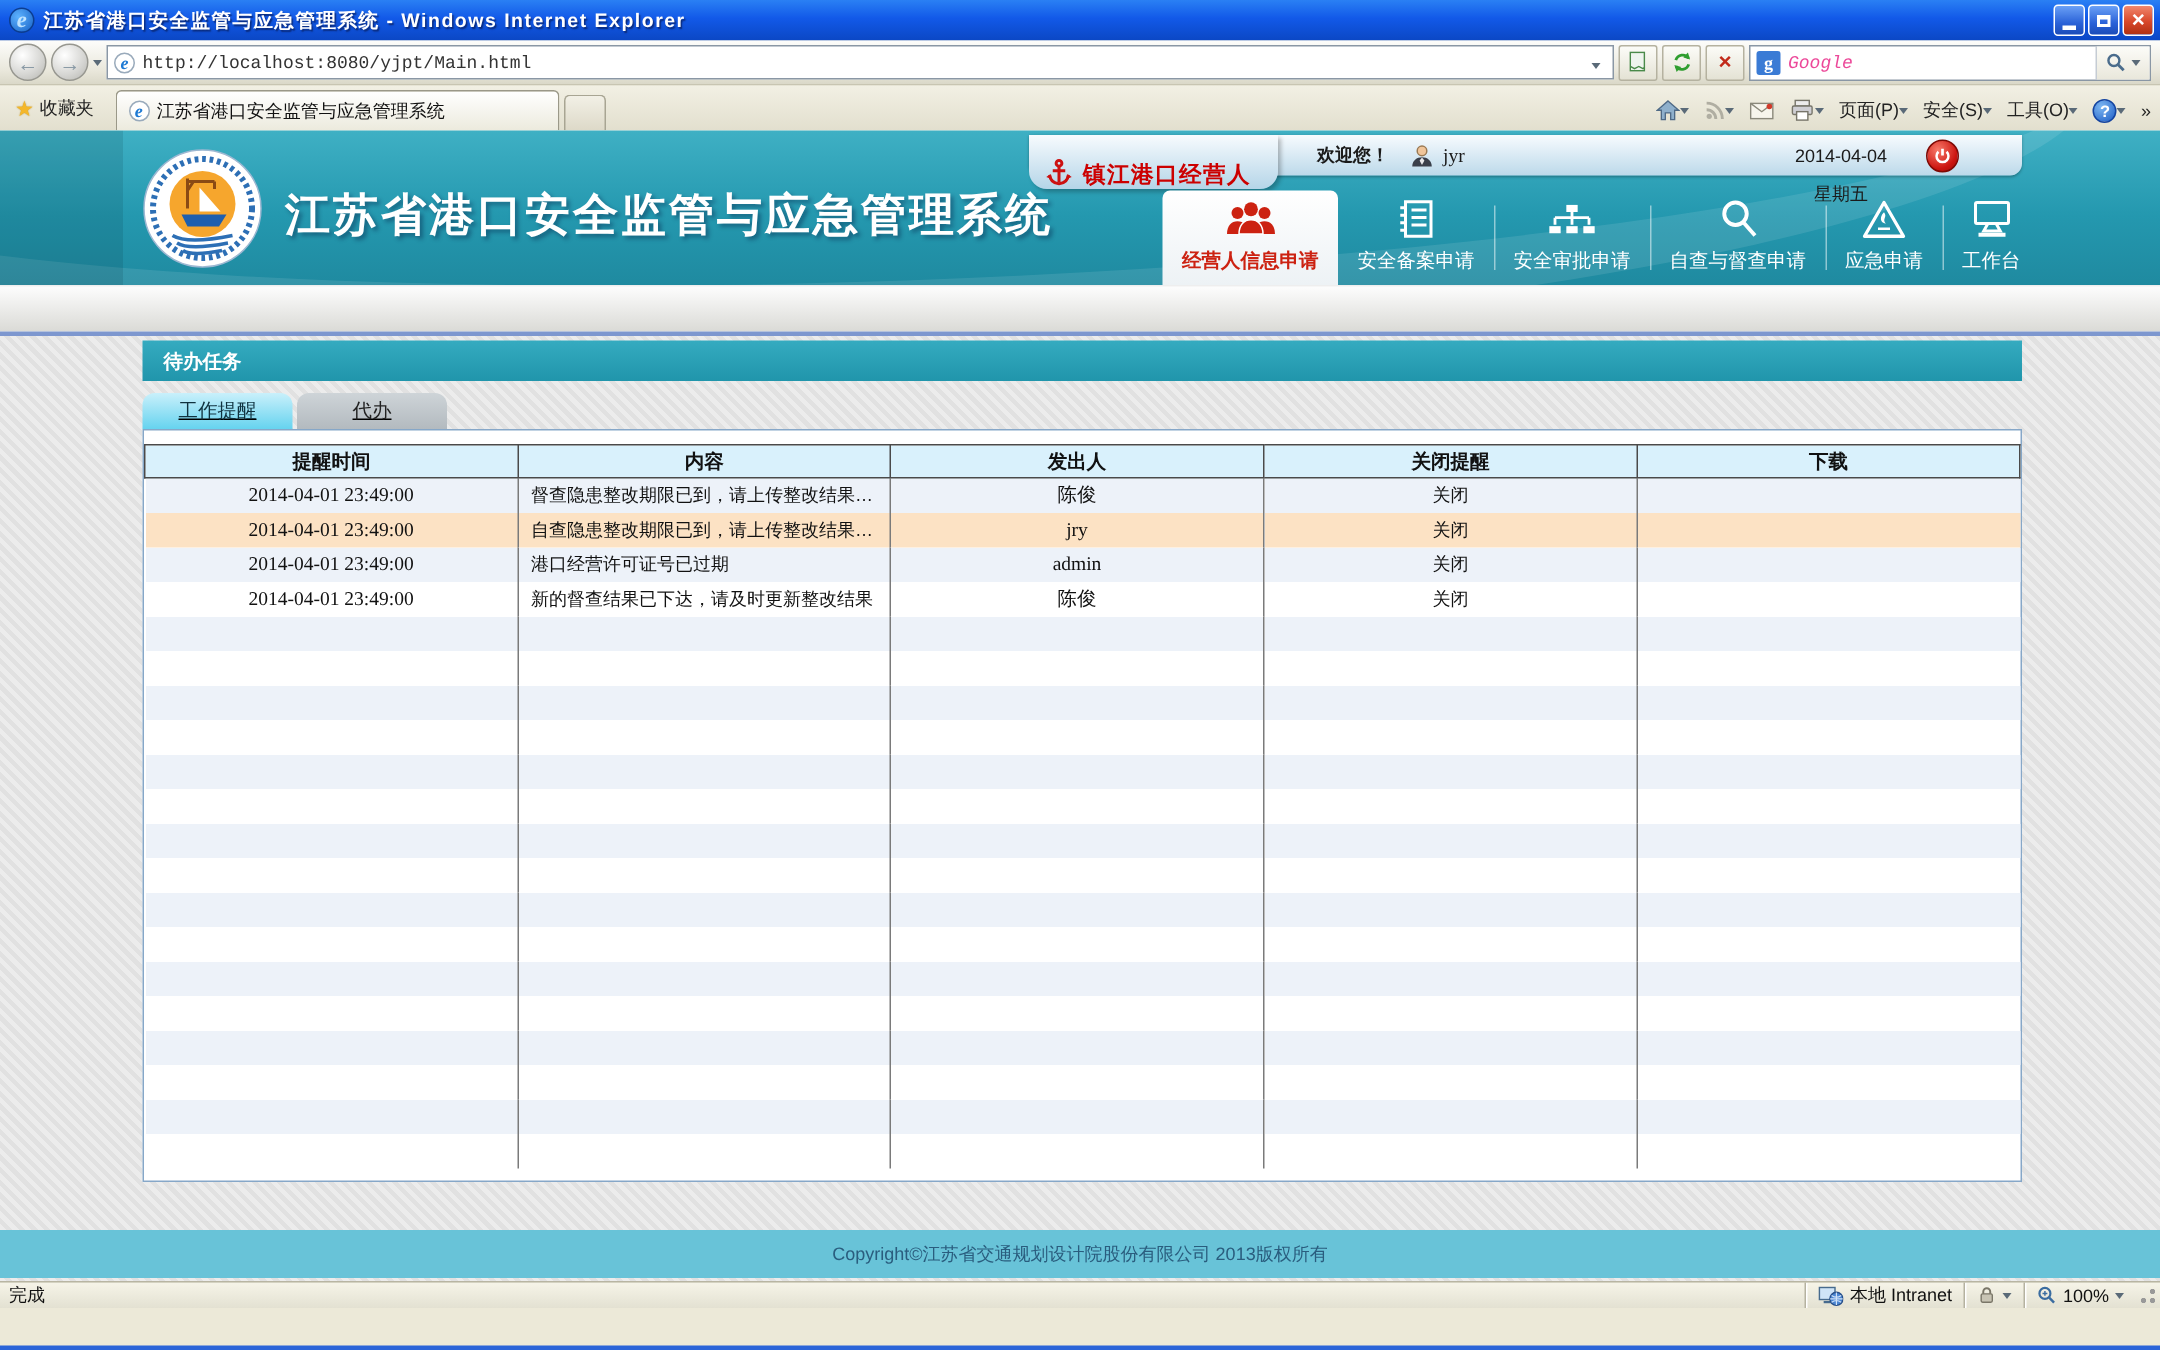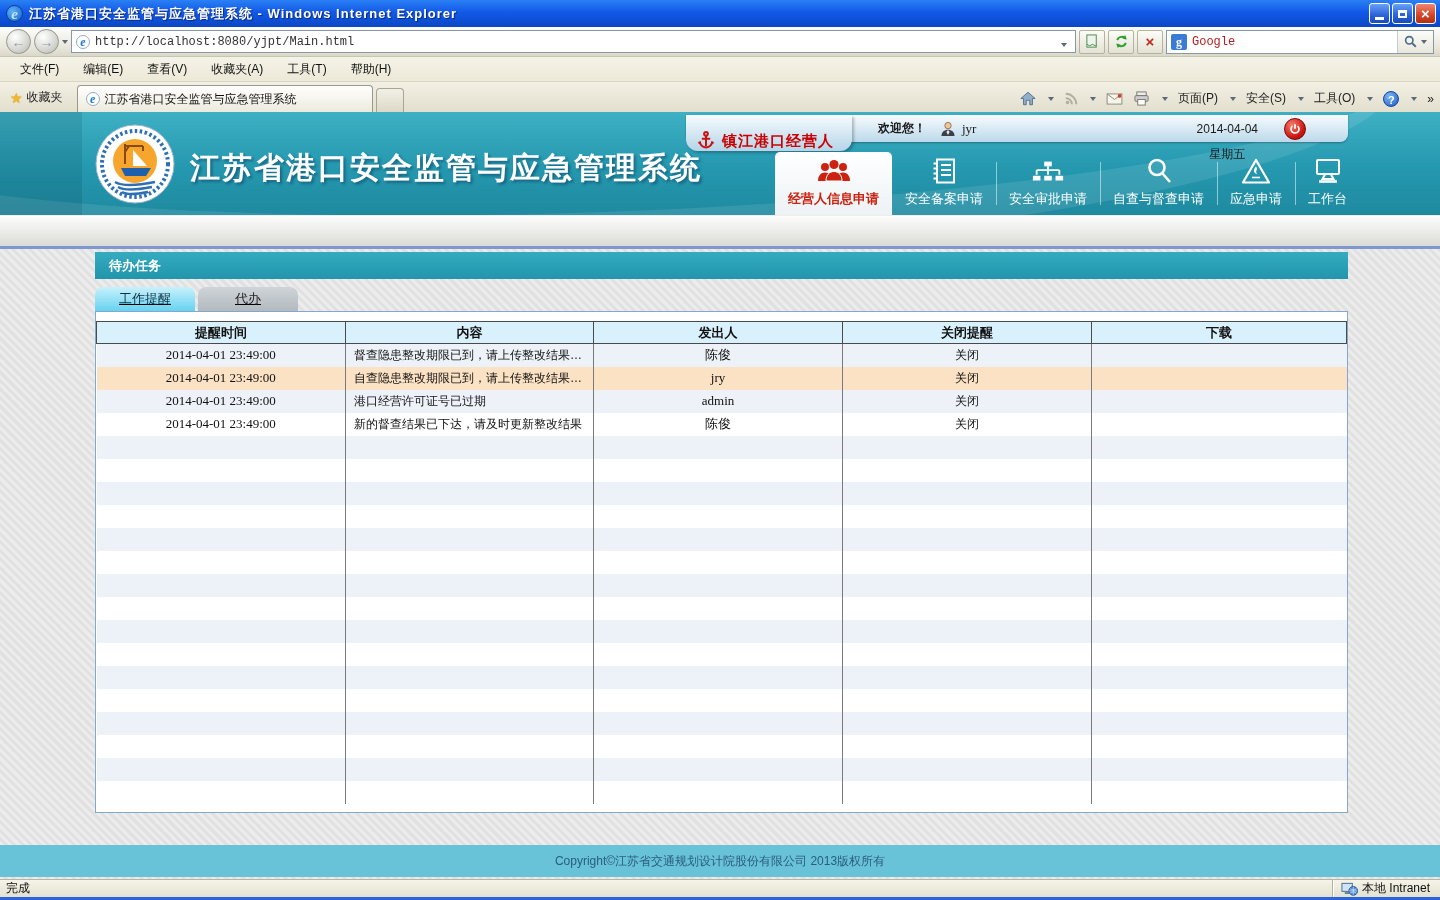--- a/index.html
+++ b/index.html
@@ -31,39 +31,39 @@
             color:#8a9aa6; font-size:14px; display:flex; align-items:center; justify-content:center; }
   .tri { width:0; height:0; border-left:3px solid transparent; border-right:3px solid transparent; border-top:4px solid #5a6a78; display:inline-block; }
   .address-box { flex:1; height:23px; background:#fff; border:1px solid #8a97a5; display:flex; align-items:center; padding:0 4px; gap:5px; }
   .url { font-family:"Liberation Mono","DejaVu Sans Mono",monospace; font-size:12px; color:#333; flex:1; white-space:nowrap; overflow:hidden; }
   .addr-caret { margin-left:auto; padding:0 4px; }
   .tbtn { width:26px; height:24px; border:1px solid #b5b2a0; border-radius:2px;
           background:linear-gradient(180deg,#fcfcf8,#e4e2d4); display:flex; align-items:center; justify-content:center; }
   .tbtn.stop { color:#c22a1a; font-weight:bold; font-size:15px; }
   .search-box { width:268px; height:24px; background:#fff; border:1px solid #8a97a5; display:flex; align-items:center; padding-left:4px; gap:5px; }
   .g-logo { width:16px; height:16px; background:#3a7bd5; color:#fff; font:bold 12px/16px "Liberation Serif",serif; text-align:center; border-radius:2px; }
-  .search-placeholder { color:#b91c1c; font-family:"Liberation Mono","DejaVu Sans Mono",monospace; font-size:12px; flex:1; }
+  .search-placeholder { color:#ec4899; font-family:"Liberation Mono","DejaVu Sans Mono",monospace; font-size:12px; flex:1;font-style:italic; }
   .search-btn { height:100%; width:36px; border-left:1px solid #c5ccd4; background:linear-gradient(180deg,#fcfcf8,#e9e7db);
                 display:flex; align-items:center; justify-content:center; gap:4px; }
 
   
   .menubar { height:25px; background:linear-gradient(180deg,#f5f3e8,#ece9d8); display:flex; align-items:center; padding-left:8px; border-bottom:1px solid #d8d5c2; }
   .menu-item { font-size:12px; color:#111; padding:3px 12px; }
 
   
   .favbar { height:30px; background:linear-gradient(180deg,#f2f0e4,#e2dfce); display:flex; align-items:flex-end; padding:0 6px; }
   .fav-btn { display:flex; align-items:center; gap:4px; font-size:12px; color:#222; padding:0 8px 6px 4px; }
   .star { color:#f4b72a; font-size:14px; text-shadow:0 0 1px #b8860b; }
   .browser-tab { width:296px; height:27px; margin-left:6px; background:linear-gradient(180deg,#ffffff,#eceadd);
                  border:1px solid #9a9888; border-bottom:none; border-radius:4px 4px 0 0;
                  display:flex; align-items:center; gap:5px; padding:0 8px; font-size:12px; color:#111; }
   .tab-stub { width:28px; height:24px; margin-left:3px; background:linear-gradient(180deg,#f2f0e6,#ddd9c8);
               border:1px solid #a8a593; border-bottom:none; border-radius:4px 4px 0 0; }
   .cmd-cluster { margin-left:auto; display:flex; align-items:center; gap:10px; padding-bottom:5px; font-size:12px; color:#222; }
-  .cmd-item { display:flex; align-items:center; gap:12px; }
+  .cmd-item { display:flex; align-items:center; gap:0; }
   .help-circ { width:16px; height:16px; border-radius:50%; background:radial-gradient(circle at 35% 30%,#7db7f2,#1d5cc4);
                color:#fff; font:bold 11px/16px "Liberation Sans",sans-serif; text-align:center; border:1px solid #1444a0; }
 
   
   .page { height:767px; position:relative; background:#fff; }
 
   .page-header { height:103px; position:relative; overflow:hidden;
                  background:linear-gradient(180deg,var(--teal_light) 0%,var(--teal) 55%,var(--teal_dark) 100%); }
   .page-header::before { content:""; position:absolute; left:-200px; top:-160px; width:1600px; height:260px;
                  border-radius:50%; border-bottom:40px solid rgba(255,255,255,0.10); transform:rotate(-2deg); }
@@ -119,21 +119,21 @@
   td.col-content { text-align:left; padding:0 8px; }
   .ascii { font-family:"Liberation Serif","DejaVu Serif",serif; font-size:13px; }
   td.col-close { cursor:pointer; }
 
   .footer-band { margin-top:32px; height:32px; line-height:32px; background:var(--footer_bg);
                  text-align:center; color:#2a5d7e; font-size:12px; }
 
   
   .statusbar { height:18px; background:linear-gradient(180deg,#f6f4e8,#e3e1d2); border-top:1px solid #b8b5a2;
                display:flex; align-items:center; font-size:12px; color:#111; padding:0 2px 0 6px; }
-  .sb-right { margin-left:auto; display:flex; align-items:center; height:100%;flex-direction:column; }
+  .sb-right { margin-left:auto; display:flex; align-items:center; height:100%; }
   .sb-seg { display:flex; align-items:center; gap:4px; padding:0 8px; height:100%; border-left:1px solid #b5b2a0; box-shadow:inset 1px 0 0 #fff; }
   .grip { width:12px; height:12px; margin-left:2px;
           background:radial-gradient(circle 1.5px at 9px 3px,#999 1.5px,transparent 2px),
                      radial-gradient(circle 1.5px at 9px 9px,#999 1.5px,transparent 2px),
                      radial-gradient(circle 1.5px at 3px 9px,#999 1.5px,transparent 2px); }
 </style>
 </head>
 <body>
 
 <div class="window">
@@ -182,28 +182,20 @@
       <div class="search-btn">
         <svg width="13" height="13" viewBox="0 0 16 16">
             <circle cx="6.5" cy="6.5" r="4.5" fill="none" stroke="#4a6c8c" stroke-width="2"></circle>
             <line x1="10" y1="10" x2="14.5" y2="14.5" stroke="#4a6c8c" stroke-width="2.4"></line>
           </svg>
         <span class="tri"></span>
       </div>
     </div>
   </div>
 
-  <div class="menubar">
-    <span class="menu-item">文件(F)</span>
-    <span class="menu-item">编辑(E)</span>
-    <span class="menu-item">查看(V)</span>
-    <span class="menu-item">收藏夹(A)</span>
-    <span class="menu-item">工具(T)</span>
-    <span class="menu-item">帮助(H)</span>
-  </div>
 
   <div class="favbar">
     <div class="fav-btn">
       <span class="star">★</span>
       <span>收藏夹</span>
     </div>
     <div class="browser-tab">
       <span class="ie-ico small">e</span>
       <span>江苏省港口安全监管与应急管理系统</span>
     </div>

